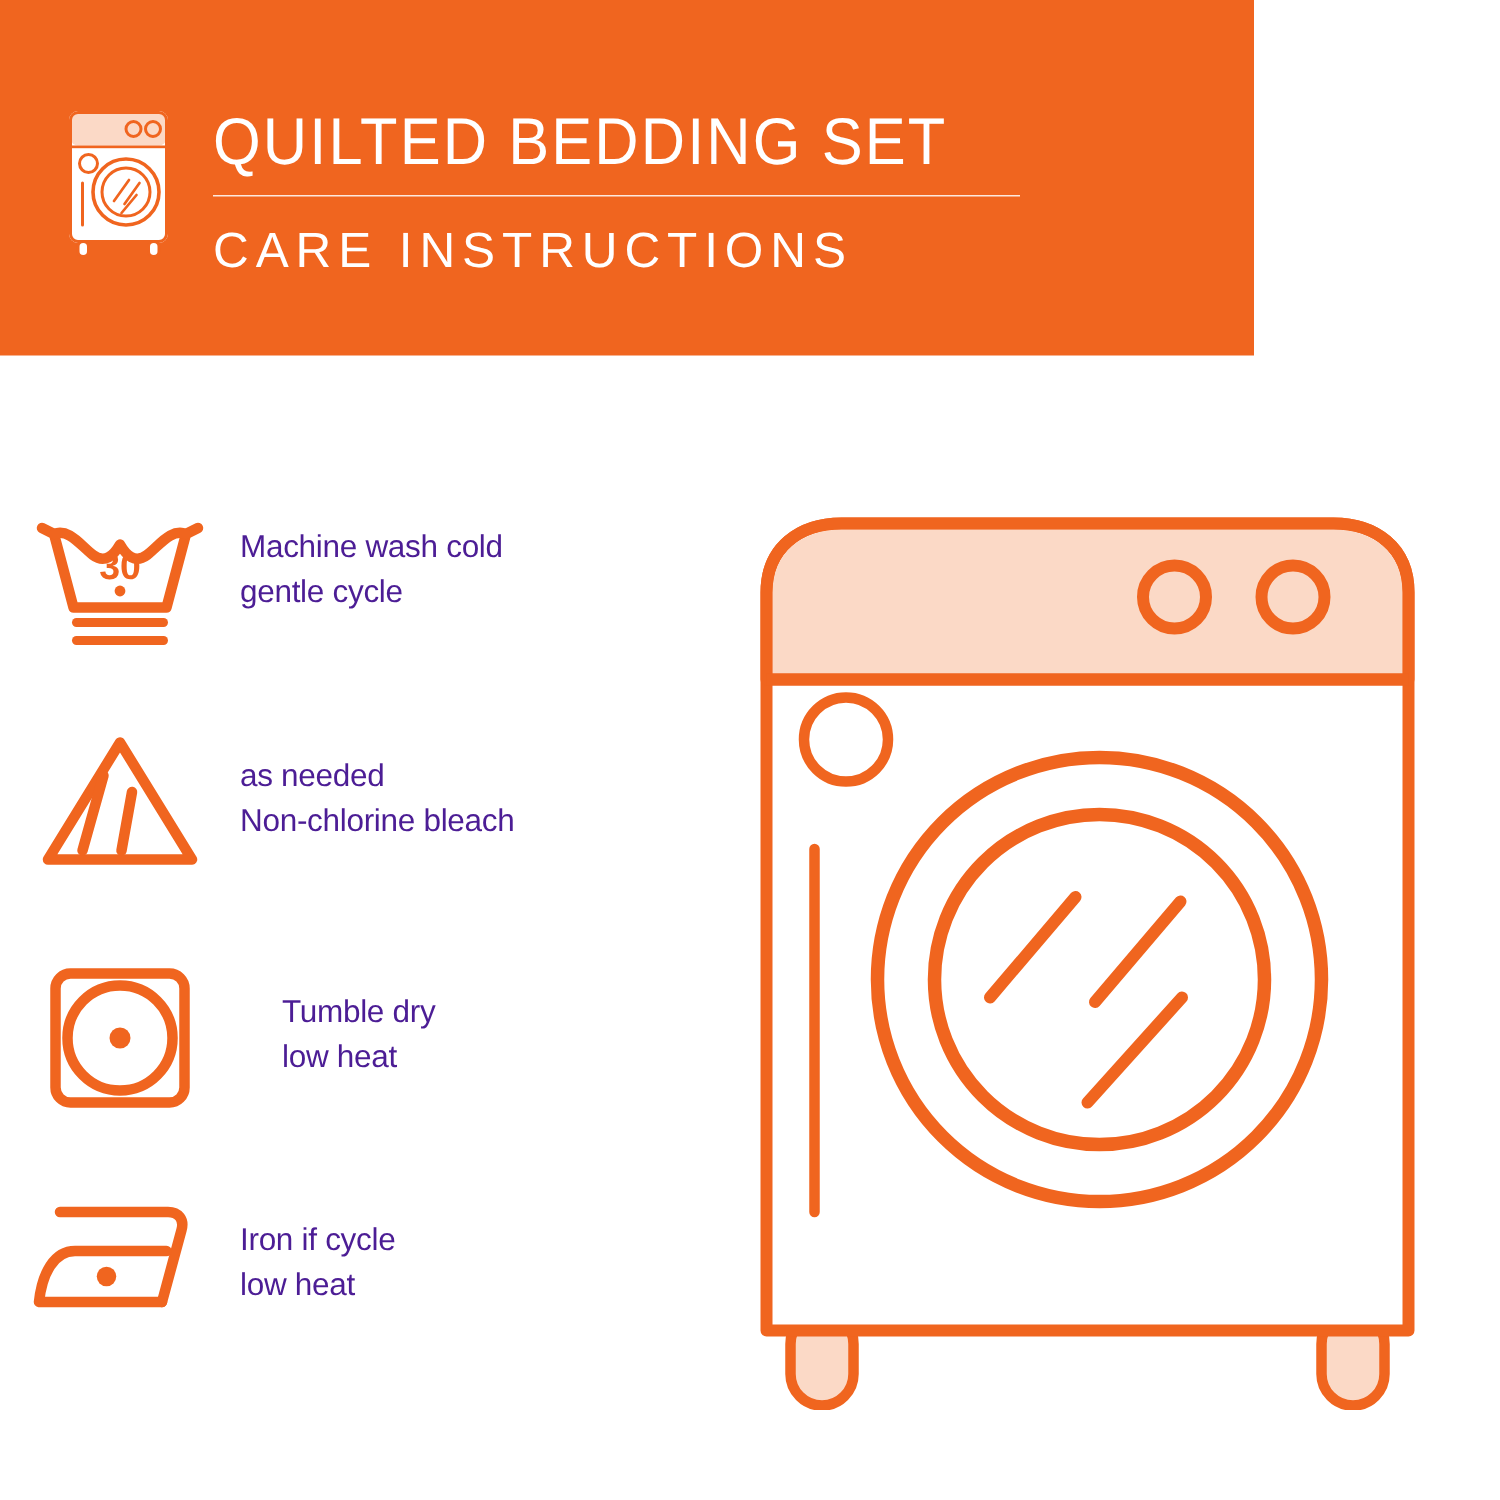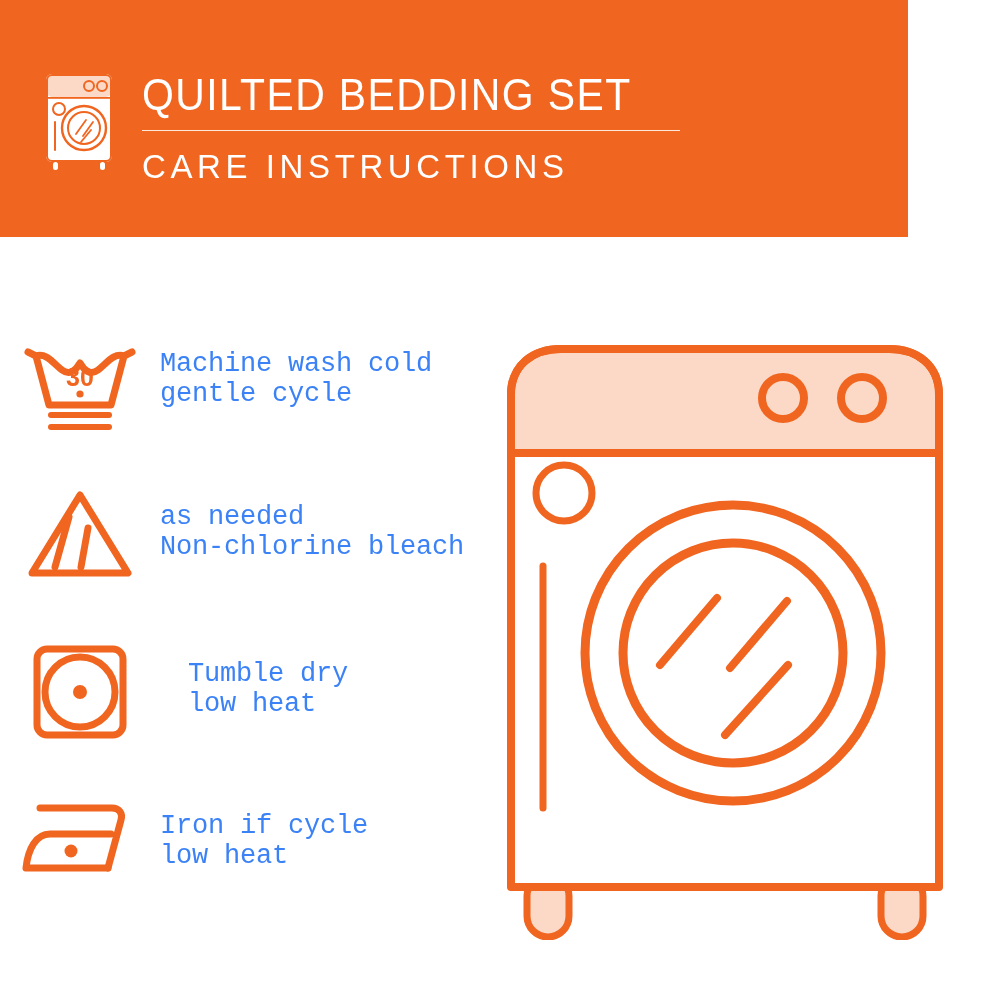--- a/index.html
+++ b/index.html
@@ -20,21 +20,21 @@
     width: 1000px;
     height: 1000px;
     background: #ffffff;
   }
 
   
   #header {
     position: absolute;
     left: 0;
     top: 0;
-    width: 908px;
+    width: 836px;
     height: 237px;
     background: #F0651F;
   }
 
   #header-logo {
     position: absolute;
     left: 44px;
     top: 72px;
     width: 72px;
     height: 102px;
@@ -98,27 +98,26 @@
   .instr-symbol {
     width: 160px;
     min-width: 160px;
     display: flex;
     justify-content: center;
     align-items: flex-start;
     padding-top: 2px;
   }
 
   .instr-text {
-    color: #3b82f6;
-    font-size: 27px;
+    color: #4c1d95;
+    font-size: 21px;
     line-height: 29.5px;
     letter-spacing: -0.2px;
     font-weight: 400;
     padding-top: 10px;
-    font-family: Liberation Mono, monospace;
   }
   .instr-row.r1 .instr-text { padding-top: 18px; }
   .instr-row.r2 .instr-text { padding-top: 20px; }
   .instr-row.r3 .instr-text { padding-top: 20px; }
 
   
   #washer {
     position: absolute;
     left: 495px;
     top: 335px;

